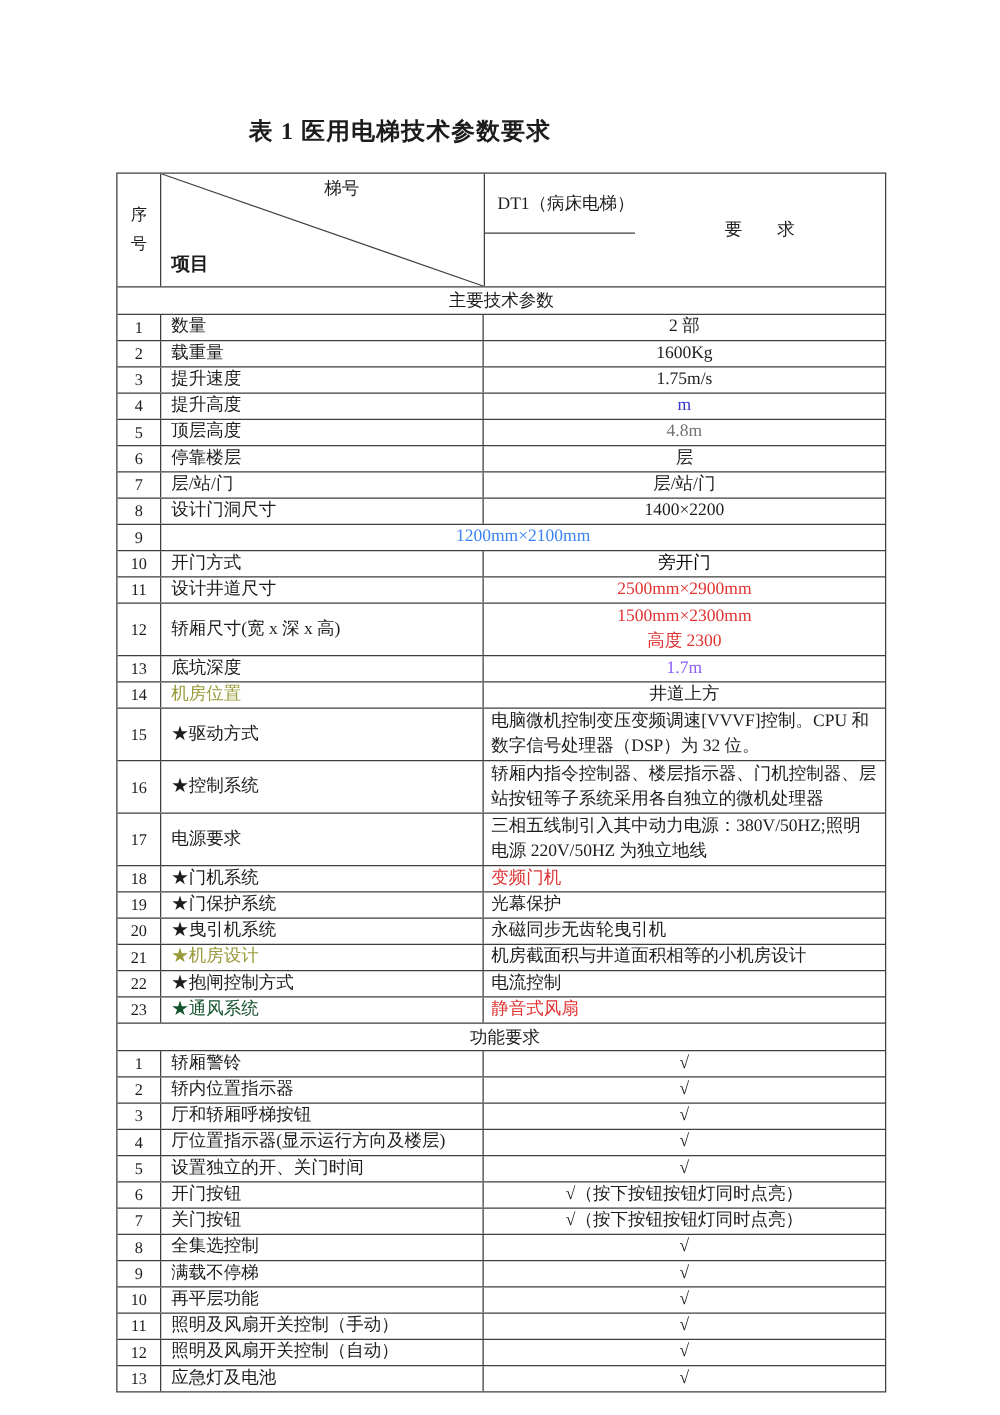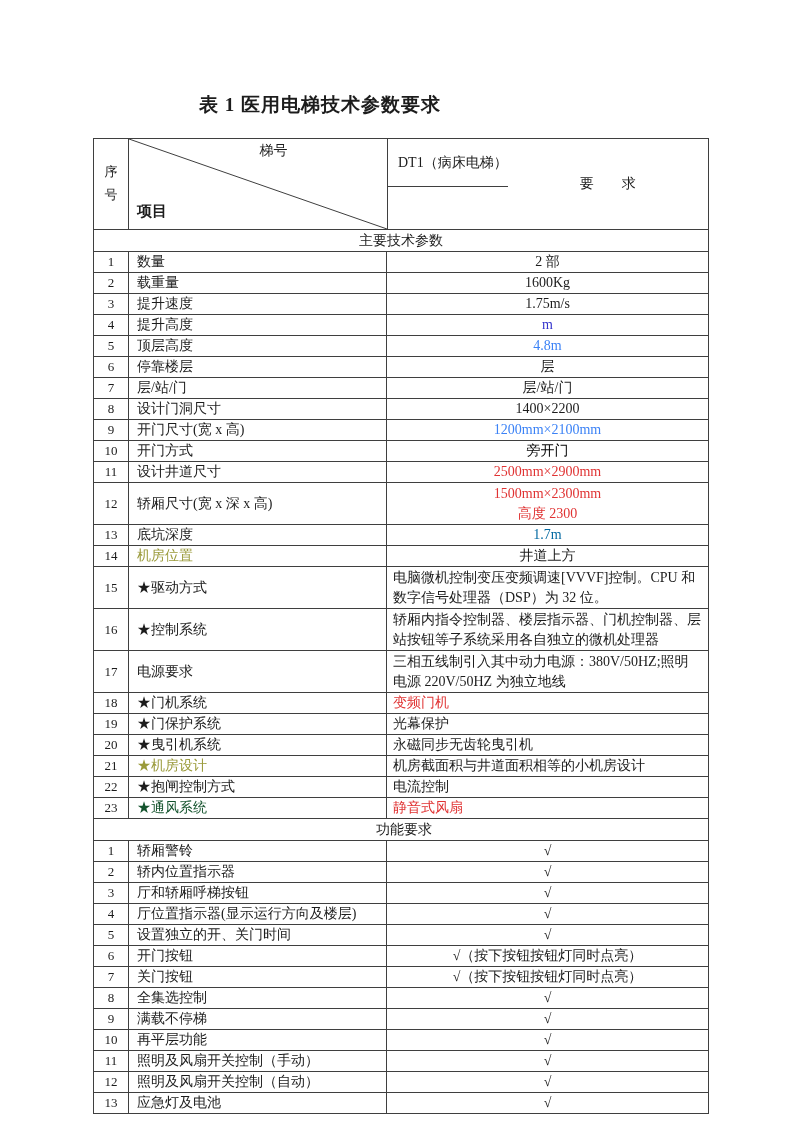--- a/index.html
+++ b/index.html
@@ -99,40 +99,39 @@
           <div class="c-value">1.75m/s</div>
         </div>
         <div class="row">
           <div class="c-no">4</div>
           <div class="c-label">提升高度</div>
           <div class="c-value" style="color: rgb(51, 51, 204);">m</div>
         </div>
         <div class="row">
           <div class="c-no">5</div>
           <div class="c-label">顶层高度</div>
-          <div class="c-value" style="color: #3b82f6;">4.8m</div>
+          <div class="c-value" style="color: #737373;">4.8m</div>
         </div>
         <div class="row">
           <div class="c-no">6</div>
           <div class="c-label">停靠楼层</div>
           <div class="c-value">层</div>
         </div>
         <div class="row">
           <div class="c-no">7</div>
           <div class="c-label">层/站/门</div>
           <div class="c-value">层/站/门</div>
         </div>
         <div class="row">
           <div class="c-no">8</div>
           <div class="c-label">设计门洞尺寸</div>
           <div class="c-value">1400×2200</div>
         </div>
         <div class="row">
           <div class="c-no">9</div>
-          <div class="c-label">开门尺寸(宽 x 高)</div>
           <div class="c-value" style="color: #3b82f6;">1200mm×2100mm</div>
         </div>
         <div class="row">
           <div class="c-no">10</div>
           <div class="c-label">开门方式</div>
           <div class="c-value" style="color: #000000;">旁开门</div>
         </div>
         <div class="row">
           <div class="c-no">11</div>
           <div class="c-label">设计井道尺寸</div>
@@ -140,21 +139,21 @@
         </div>
         <div class="row tall">
           <div class="c-no">12</div>
           <div class="c-label">轿厢尺寸(宽 x 深 x 高)</div>
           <div class="c-value" style="color: rgb(224, 51, 51);">1500mm×2300mm
 高度 2300</div>
         </div>
         <div class="row">
           <div class="c-no">13</div>
           <div class="c-label">底坑深度</div>
-          <div class="c-value" style="color: #0369a1;">1.7m</div>
+          <div class="c-value" style="color: #8b5cf6;">1.7m</div>
         </div>
         <div class="row">
           <div class="c-no">14</div>
           <div class="c-label" style="color: rgb(154, 154, 58);">机房位置</div>
           <div class="c-value">井道上方</div>
         </div>
         <div class="row tall">
           <div class="c-no">15</div>
           <div class="c-label">★驱动方式</div>
           <div class="c-value left">电脑微机控制变压变频调速[VVVF]控制。CPU 和数字信号处理器（DSP）为 32 位。</div>

